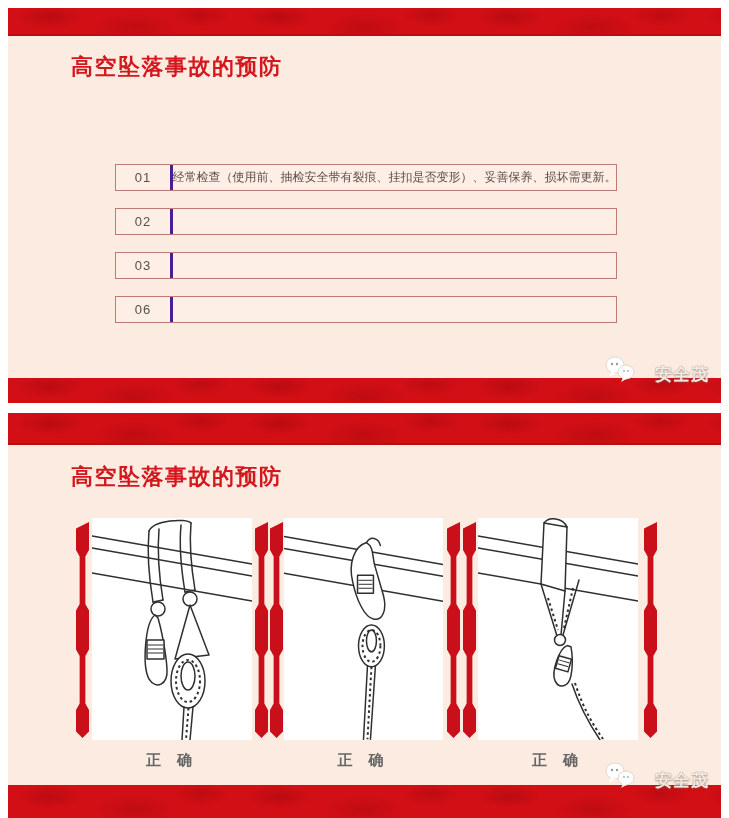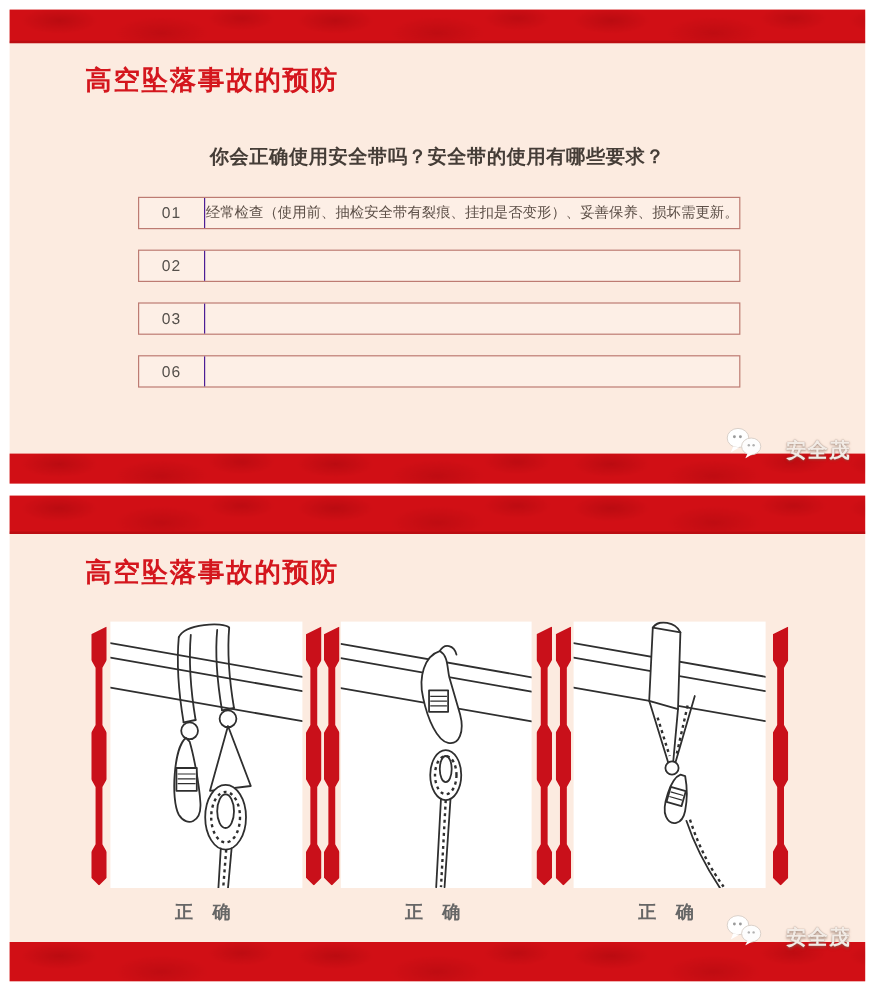--- a/index.html
+++ b/index.html
@@ -39,21 +39,21 @@
     position:absolute;top:113px;left:0;right:0;text-align:center;
     font-size:16px;font-weight:bold;color:#453d37;letter-spacing:.5px;
   }
 
   .rules{position:absolute;top:156px;left:107px;width:502px;}
   .rule{
     display:flex;align-items:stretch;height:27px;box-sizing:border-box;
     border:1px solid #bd7b72;margin-bottom:17px;background:rgba(255,250,246,.25);
   }
   .rule .num{
-    width:54px;flex:0 0 54px;border-right:1px solid #4c1d95;
+    width:54px;flex:0 0 54px;border-right:3px solid #4c1d95;
     display:flex;align-items:center;justify-content:center;
     color:#55504b;font-size:13px;letter-spacing:1px;
   }
   .rule .txt{
     flex:1;display:flex;align-items:center;justify-content:center;
     color:#5c4f47;font-size:12px;white-space:nowrap;padding:0 4px;overflow:hidden;
   }
 
   
   .watermark{position:absolute;right:12px;display:flex;align-items:flex-end;gap:20px;z-index:6;}
@@ -81,21 +81,20 @@
   .hatch{fill:none;stroke:#2f2f2f;stroke-width:1;}
 </style>
 </head>
 <body>
 
 <section class="slide" id="slide1">
   <div class="redbar hdr1"></div>
 
   <h1 class="title">高空坠落事故的预防</h1>
 
-  <div class="question">你会正确使用安全带吗？安全带的使用有哪些要求？</div>
 
   <div class="rules">
     <div class="rule">
       <div class="num">01</div>
       <div class="txt">经常检查（使用前、抽检安全带有裂痕、挂扣是否变形）、妥善保养、损坏需更新。</div>
     </div>
     <div class="rule">
       <div class="num">02</div>
     </div>
     <div class="rule">

